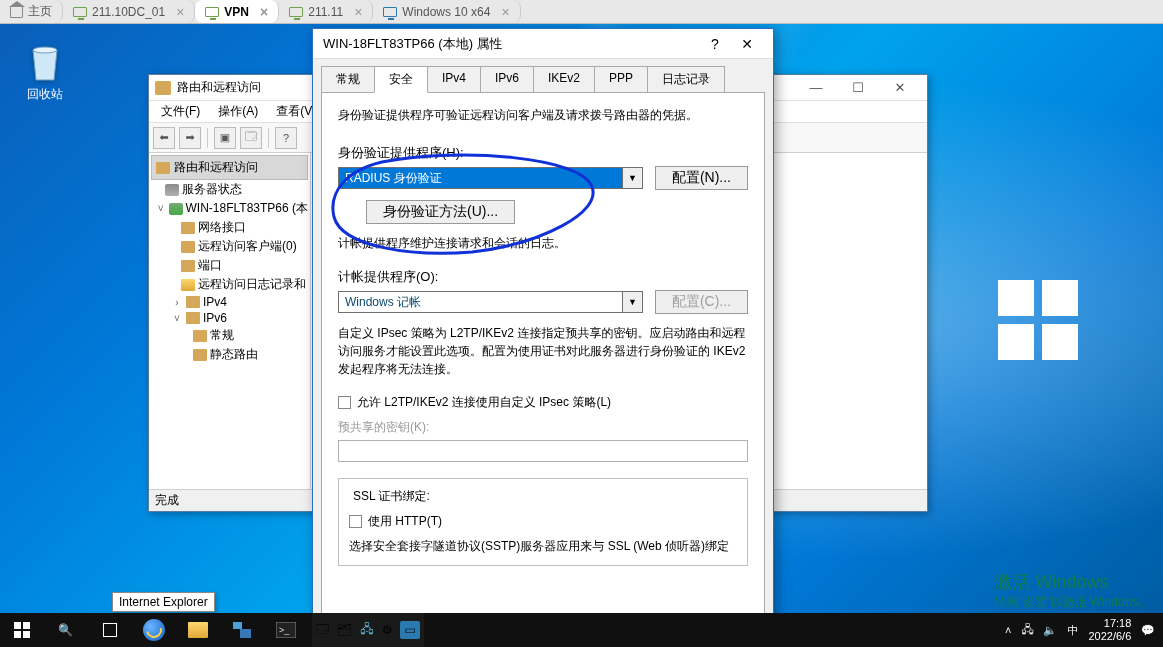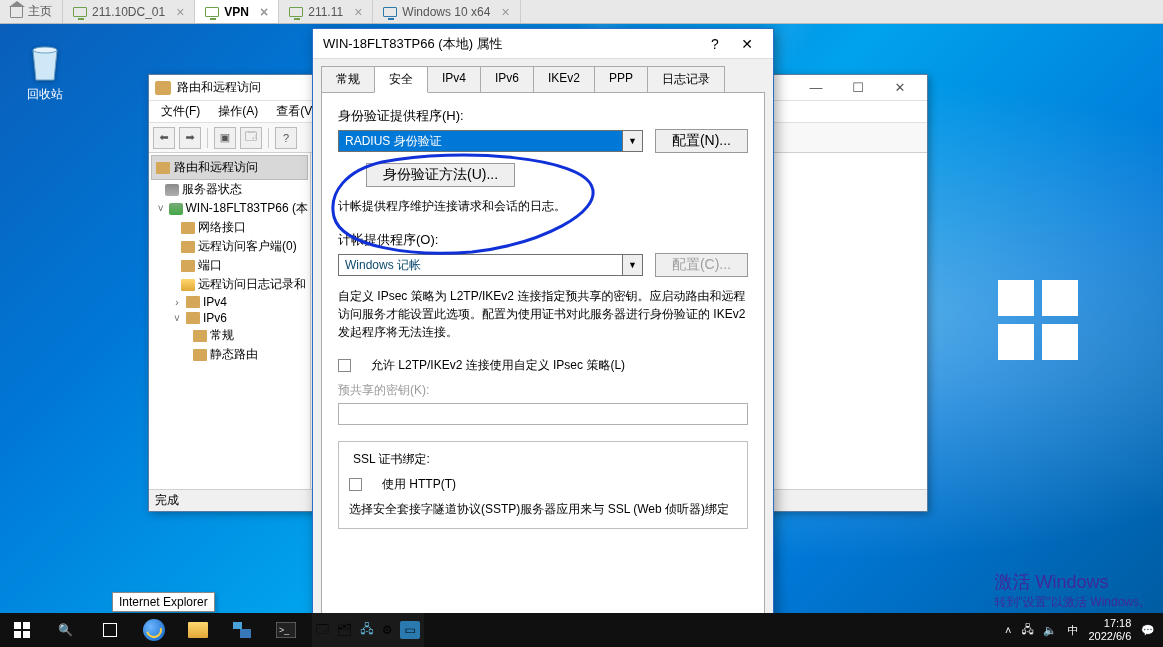--- a/index.html
+++ b/index.html
@@ -7,21 +7,21 @@
 
 .light-rays { position: absolute; inset: 0; background:
   radial-gradient(ellipse 900px 400px at 850px 320px, rgba(255,255,255,0.35), transparent 60%),
   linear-gradient(115deg, transparent 40%, rgba(255,255,255,0.08) 42%, transparent 44%),
   linear-gradient(125deg, transparent 48%, rgba(255,255,255,0.06) 50%, transparent 52%); }
 .win-logo { position: absolute; right: 85px; top: 280px; width: 80px; height: 80px; }
 .win-logo div { position:absolute; background:#fff; width:36px; height:36px; }
 .win-logo .q1{top:0;left:0} .win-logo .q2{top:0;right:0} .win-logo .q3{bottom:0;left:0} .win-logo .q4{bottom:0;right:0}
 
 .vm-tabs { position:absolute; top:0; left:0; right:0; height:24px; background:#e8e8e8; border-bottom:1px solid #bbb; display:flex; align-items:stretch; z-index:50; }
-.vm-tab { display:flex; align-items:center; padding:0 10px; border-right:1px solid #ccc; background:#e8e8e8; color:#555; gap:5px; font-size:12px; position:relative; }
+.vm-tab { display:flex; align-items:center; padding:0 10px; border-right:1px solid #ccc; background:#e8e8e8; color:#555; gap:5px; font-size:12px; position:relative;border-radius:8px; }
 .vm-tab.active { background:#fff; color:#000;font-weight:bold; }
 .vm-tab .home-ic{width:13px;height:12px;border:1px solid #888;position:relative;border-radius:1px}
 .vm-tab .home-ic::before{content:"";position:absolute;top:-6px;left:-2px;width:0;height:0;border-left:8px solid transparent;border-right:8px solid transparent;border-bottom:6px solid #888}
 .vm-tab .mon-ic{width:14px;height:10px;border:1.5px solid #6fa04c;border-radius:1px;position:relative}
 .vm-tab .mon-ic::after{content:"";position:absolute;bottom:-4px;left:4px;width:6px;height:2px;background:#6fa04c}
 .vm-tab .mon-ic.blue{border-color:#2a7ab0}
 .vm-tab .mon-ic.blue::after{background:#2a7ab0}
 .vm-tab .x{color:#999;margin-left:6px;font-size:14px}
 
 .desktop-icon{position:absolute;top:40px;left:15px;text-align:center;color:#fff;font-size:12px;width:60px;z-index:1}
@@ -64,21 +64,21 @@
 .desc{font-size:12px;margin-bottom:20px}
 .lbl{font-size:13px;margin-bottom:4px}
 .row{display:flex;gap:12px;align-items:center;margin-bottom:10px}
 .combo{display:flex;flex:1}
 .combo-sel{flex:1;height:22px;background:#0078d7;color:#fff;border:1px solid #707070;padding:2px 6px;font-size:12px;display:flex;align-items:center}
 .combo-sel.plain{background:#fff;color:#0c4a6e}
 .combo-btn{width:20px;height:22px;border:1px solid #707070;border-left:none;background:#efefef;display:flex;align-items:center;justify-content:center;font-size:9px}
 .btn{height:24px;padding:0 16px;border:1px solid #999;background:#efefef;font-size:14px;display:flex;align-items:center}
 .btn.dis{color:#a0a0a0}
 .note{font-size:12px;line-height:1.5;margin-bottom:16px}
-.chk{display:flex;align-items:center;gap:20px;font-size:12px;margin-bottom:8px}
+.chk{display:flex;align-items:center;gap:6px;font-size:12px;margin-bottom:8px}
 .chk .box{width:13px;height:13px;border:1px solid #888;background:#fff}
 .dislbl{color:#9a9a9a;font-size:12px;margin-bottom:4px}
 .txt{width:100%;height:22px;border:1px solid #b0b0b0;background:#fff}
 .grp{border:1px solid #c0c0c0;padding:10px;margin-top:16px}
 .grp-t{font-size:12px;margin-top:-18px;margin-bottom:8px;background:#fff;display:inline-block;padding:0 4px}
 
 .annot{position:absolute;z-index:30;pointer-events:none}
 
 .tooltip{position:absolute;left:112px;top:592px;background:#fff;border:1px solid #888;padding:2px 6px;font-size:12px;z-index:40;box-shadow:2px 2px 4px rgba(0,0,0,.2)}
 
@@ -86,21 +86,21 @@
 .tbtn{width:44px;height:34px;display:flex;align-items:center;justify-content:center;color:#fff}
 .tbtn.start svg{width:16px;height:16px}
 .tbtn .sq{width:14px;height:14px;border:1.5px solid #fff}
 .ie-ic{width:22px;height:22px;border-radius:50%;background:radial-gradient(circle at 35% 35%,#6bb6ff,#1060c0);position:relative}
 .ie-ic::after{content:"";position:absolute;inset:3px;border:2px solid #ffd040;border-radius:50%;border-top-color:transparent;border-left-color:transparent;transform:rotate(30deg)}
 .fld-ic{width:20px;height:16px;background:linear-gradient(#ffd76e,#e0a838);border-radius:1px}
 .t-group{display:flex;align-items:center;background:#1a1a1a;height:34px;padding:0 4px;gap:8px;margin-left:4px}
 .tray{margin-left:auto;display:flex;align-items:center;color:#fff;font-size:11px;padding-right:8px;gap:10px}
 .tray .clk{text-align:right;line-height:1.2}
 
-.activate{position:absolute;right:12px;bottom:36px;color:#4c1d95;text-align:left;z-index:55;opacity:.85}
+.activate{position:absolute;right:12px;bottom:36px;color:#15803d;text-align:left;z-index:55;opacity:.85}
 .activate .a1{font-size:18px}
 .activate .a2{font-size:12px}
 </style>
 </head>
 <body>
 
 <div class="light-rays"></div>
 <div class="win-logo">
     <div class="q1"></div>
     <div class="q2"></div>
@@ -232,20 +232,21 @@
   <div class="tabs">
     <div class="tab">常规</div>
     <div class="tab active">安全</div>
     <div class="tab">IPv4</div>
     <div class="tab">IPv6</div>
     <div class="tab">IKEv2</div>
     <div class="tab">PPP</div>
     <div class="tab">日志记录</div>
   </div>
   <div class="dlg-body">
+    <div class="desc">身份验证提供程序可验证远程访问客户端及请求拨号路由器的凭据。</div>
 
     <div class="lbl">身份验证提供程序(H):</div>
     <div class="row">
       <div class="combo">
         <div class="combo-sel">RADIUS 身份验证</div>
         <div class="combo-btn">▼</div>
       </div>
       <div class="btn">配置(N)...</div>
     </div>
     <div class="row">

